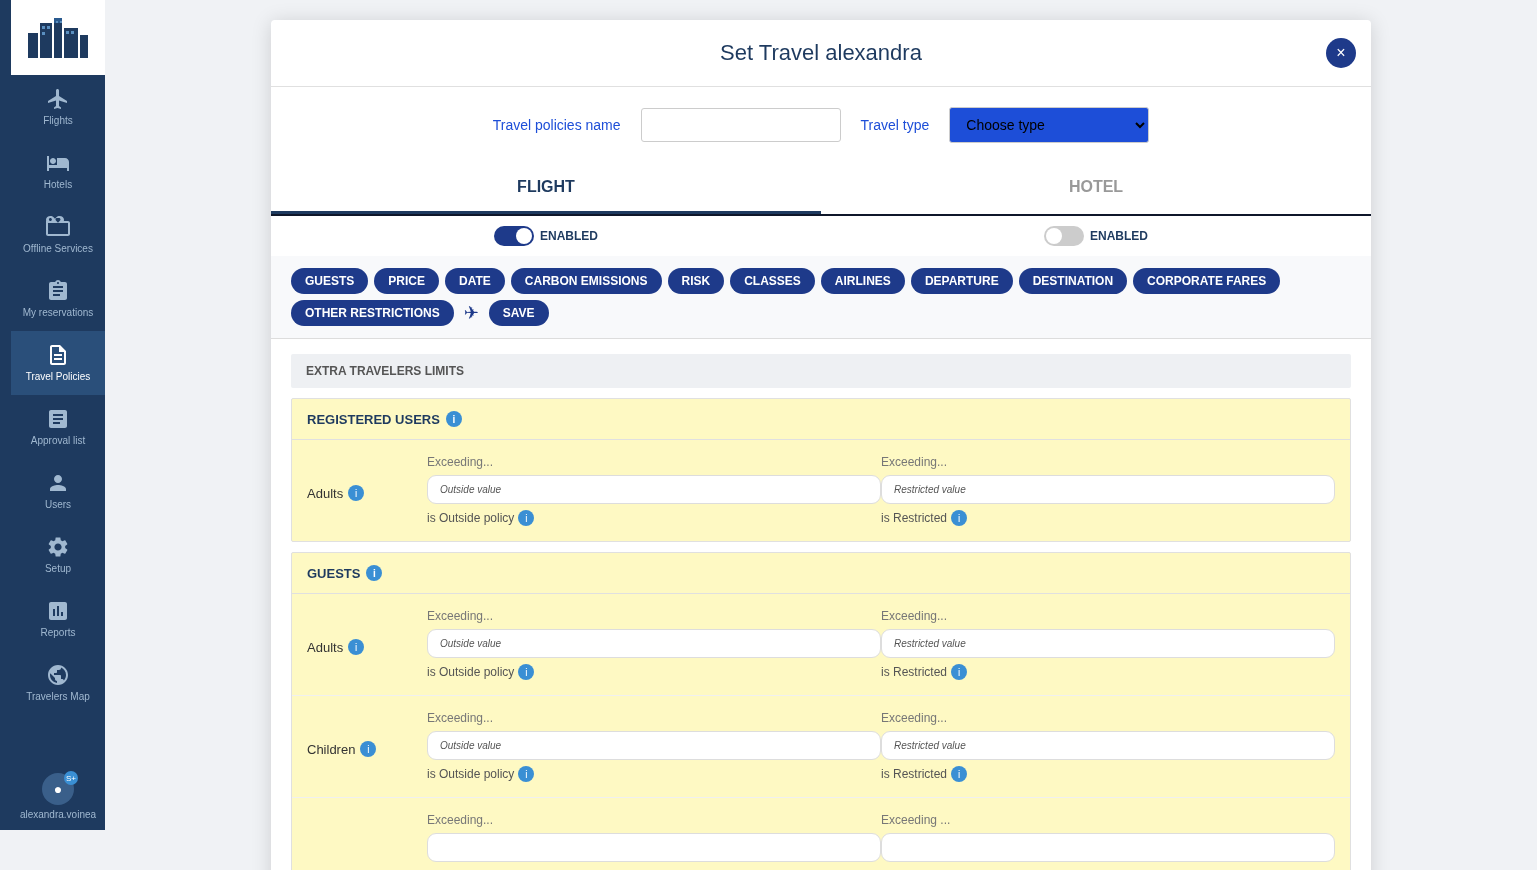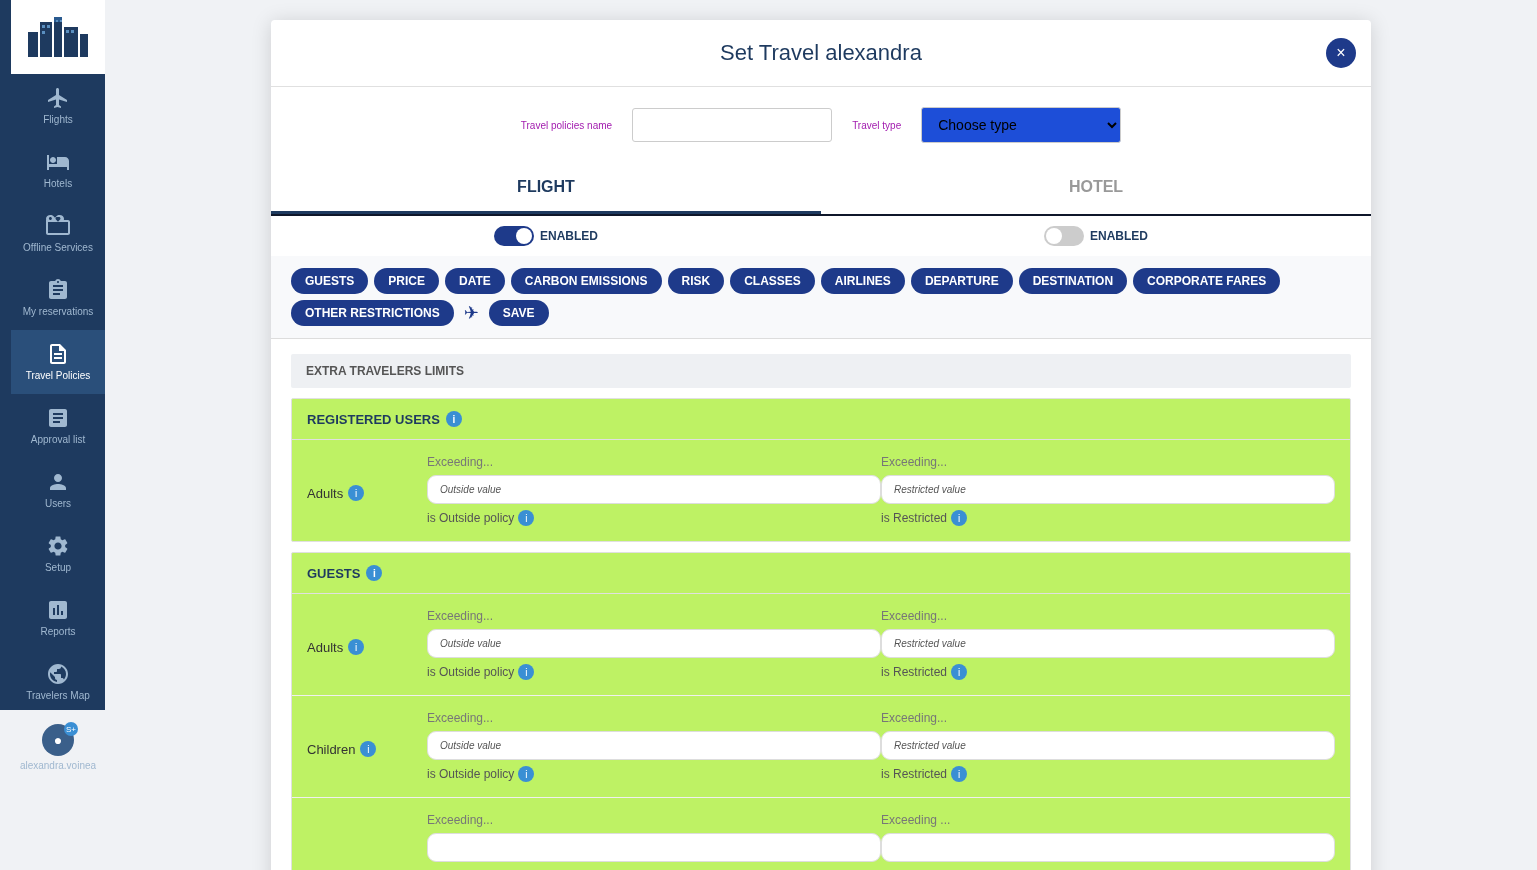--- a/index.html
+++ b/index.html
@@ -7,21 +7,21 @@
 
     
     .sidebar {
       width: 105px;
       background: #1e3a5f;
       display: flex;
       flex-direction: column;
       align-items: center;
       padding-top: 0;
       flex-shrink: 0;
-      height: 710px;
+      height: 830px;
       padding-left: 11px;
     }
     .sidebar-logo {
       width: 100%;
       background: #fff;
       display: flex;
       align-items: center;
       justify-content: center;
       padding: 12px 8px;
       height: 75px;
@@ -130,21 +130,21 @@
     }
 
     
     .form-row {
       display: flex;
       align-items: center;
       gap: 20px;
       padding: 20px 30px;
       justify-content: center;
     }
-    .form-label { color: #a21caf; font-size: 10px; text-align: center; }
+    .form-label { color: #1d4ed8; font-size: 14px; text-align: center; }
     .form-input {
       border: 1px solid #ccc;
       border-radius: 3px;
       padding: 8px 12px;
       font-size: 14px;
       width: 200px;
       outline: none;
     }
     .form-select {
       border: 1px solid #ccc;
@@ -257,21 +257,21 @@
       font-weight: bold;
       color: #555;
       margin: 15px 0 0 0;
       border-radius: 2px;
     }
 
     .subsection {
       border: 1px solid #e0e0e0;
       border-radius: 2px;
       margin-top: 10px;
-      background: #bef264;
+      background: #fef9c3;
     }
     .subsection-header {
       display: flex;
       align-items: center;
       gap: 6px;
       padding: 12px 15px;
       font-size: 13px;
       font-weight: bold;
       color: #1e3a5f;
       border-bottom: 1px solid #e0e0e0;

